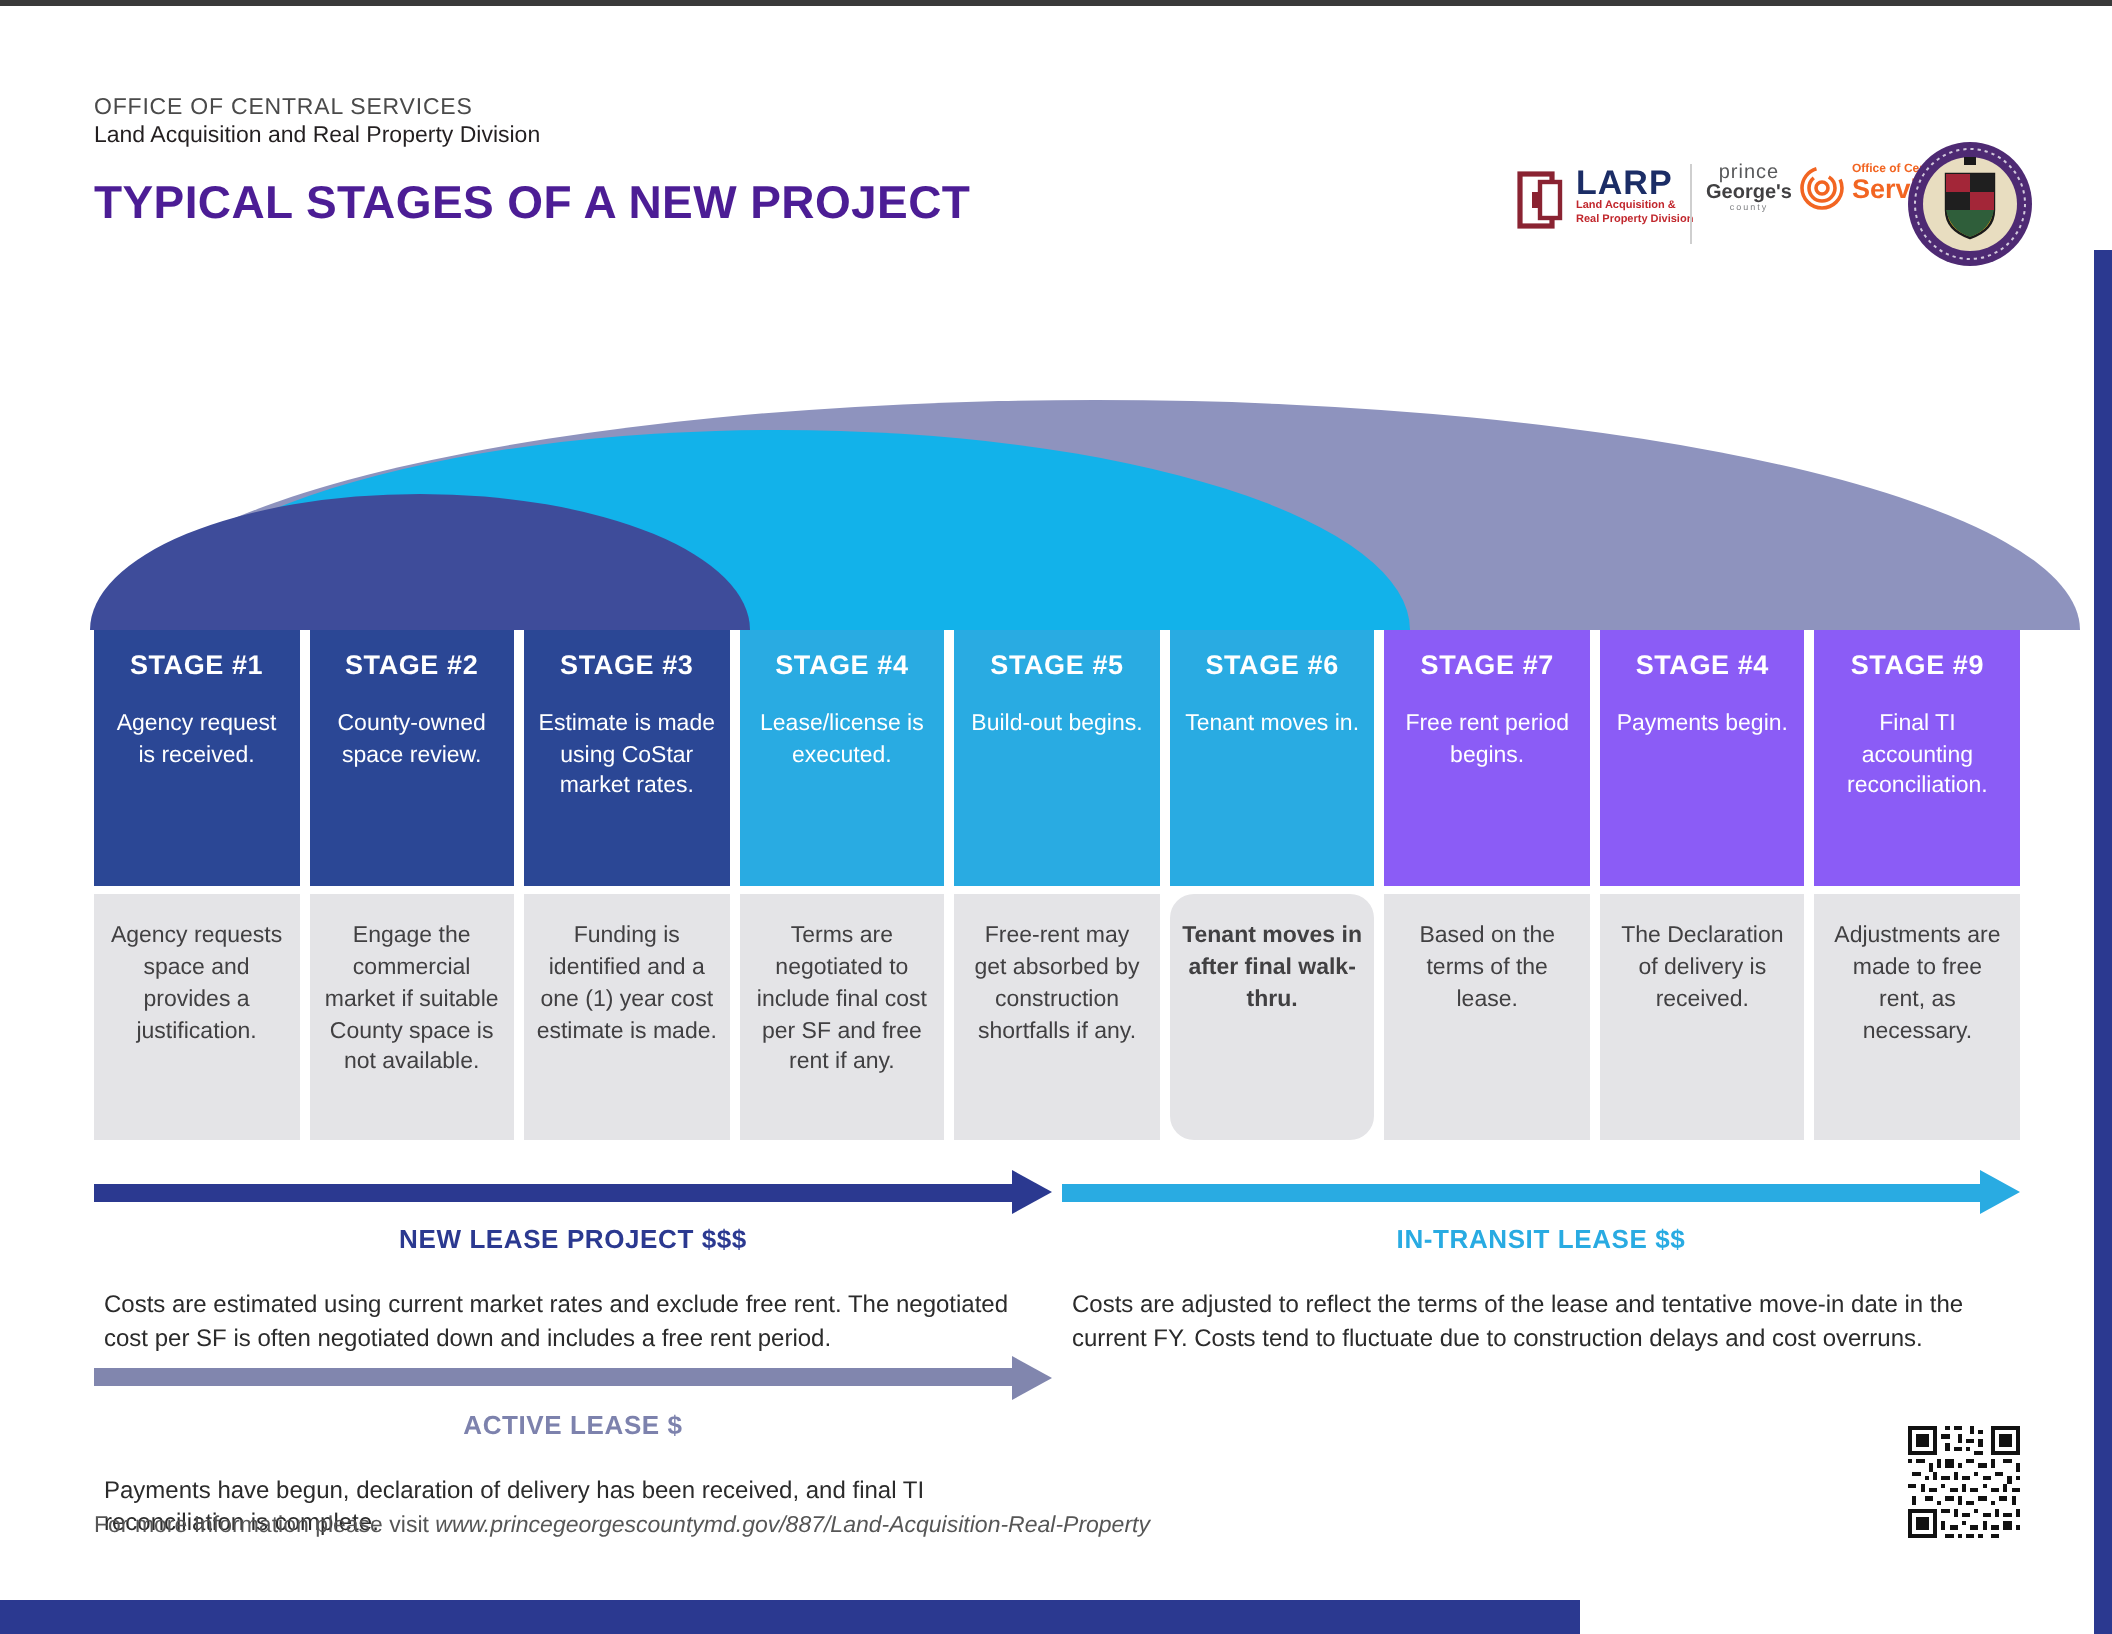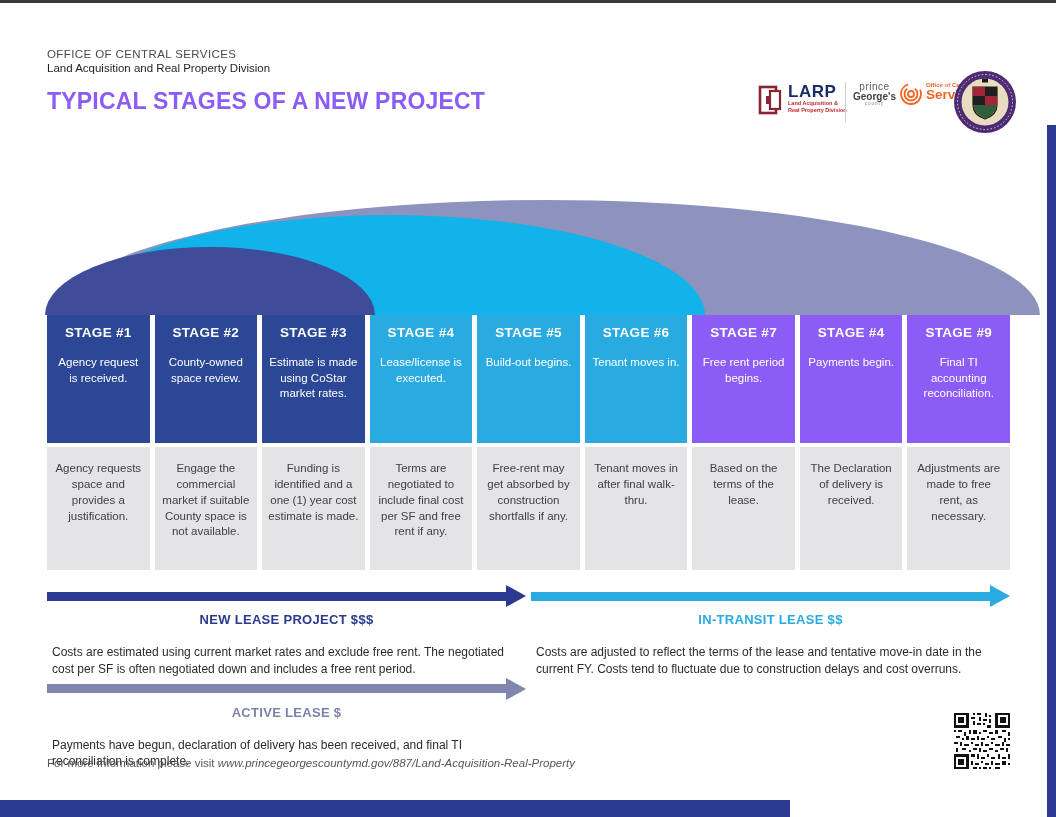--- a/index.html
+++ b/index.html
@@ -13,21 +13,21 @@
     overflow: hidden;
   }
   .top-rule {
     position: absolute; left: 0; top: 0; width: 1056px; height: 3px;
     background: #3a3a3a;
   }
   
   .header-block { position: absolute; left: 47px; top: 48px; }
   .org-line { font-size: 11.5px; color: #4a4a4a; letter-spacing: 0.4px; }
   .division-line { font-size: 11.5px; font-weight: 400; color: #231f20; margin-top: 2px; }
-  .page-title { font-size: 23px; font-weight: 700; color: #8b5cf6; margin-top: 14px; letter-spacing: 0.2px; }
+  .page-title { font-size: 23px; font-weight: 700; color: #4c1d95; margin-top: 14px; letter-spacing: 0.2px; }
   
   .logos { position: absolute; left: 756px; top: 70px; width: 262px; height: 66px; }
   .larp-logo { position: absolute; left: 2px; top: 13px; display: flex; align-items: flex-start; }
   .larp-texts { margin-left: 4px; }
   .larp-acronym { font-size: 17px; font-weight: 700; color: #1b2d66; letter-spacing: 0.5px; line-height: 1; }
   .larp-line { font-size: 5.5px; font-weight: 700; color: #c1272d; line-height: 1.25; }
   .logo-divider { position: absolute; left: 89px; top: 12px; width: 1px; height: 40px; background: #cfcfcf; }
   .county-logo { position: absolute; left: 97px; top: 12px; display: flex; align-items: flex-start; }
   .pg-text { text-align: center; line-height: 1; }
   .pg-prince { font-size: 10px; color: #58595b; letter-spacing: 0.5px; }
@@ -55,21 +55,21 @@
   }
   .stage-head.new { background: #2b4795; }
   .stage-head.transit { background: #29abe2; }
   .stage-head.active { background: #8b5cf6; }
   .stage-title { font-size: 13.5px; font-weight: 700; letter-spacing: 0.3px; }
   .stage-summary { margin-top: 15px; font-size: 11.5px; line-height: 1.35; }
   .stage-detail {
     background: #e4e4e7; color: #414042; text-align: center;
     font-size: 11.5px; line-height: 1.38; padding: 14px 6px 0 6px;
   }
-  .stage-detail.bold { font-weight: 400; }
+  .stage-detail.bold { font-weight: 700; border-radius: 12px; }
   
   .phases {
     position: absolute; left: 47px; top: 585px; width: 963px;
     display: grid; grid-template-columns: repeat(2, 1fr); column-gap: 5px;
   }
   .phase-arrow { display: flex; align-items: center; height: 22px; }
   .arrow-bar { flex: 1; height: 9px; }
   .arrow-head { width: 0; height: 0; border-top: 11px solid transparent; border-bottom: 11px solid transparent; }
   .phase.new .arrow-bar { background: #2b3990; }
   .phase.new .arrow-head { border-left: 20px solid #2b3990; }

